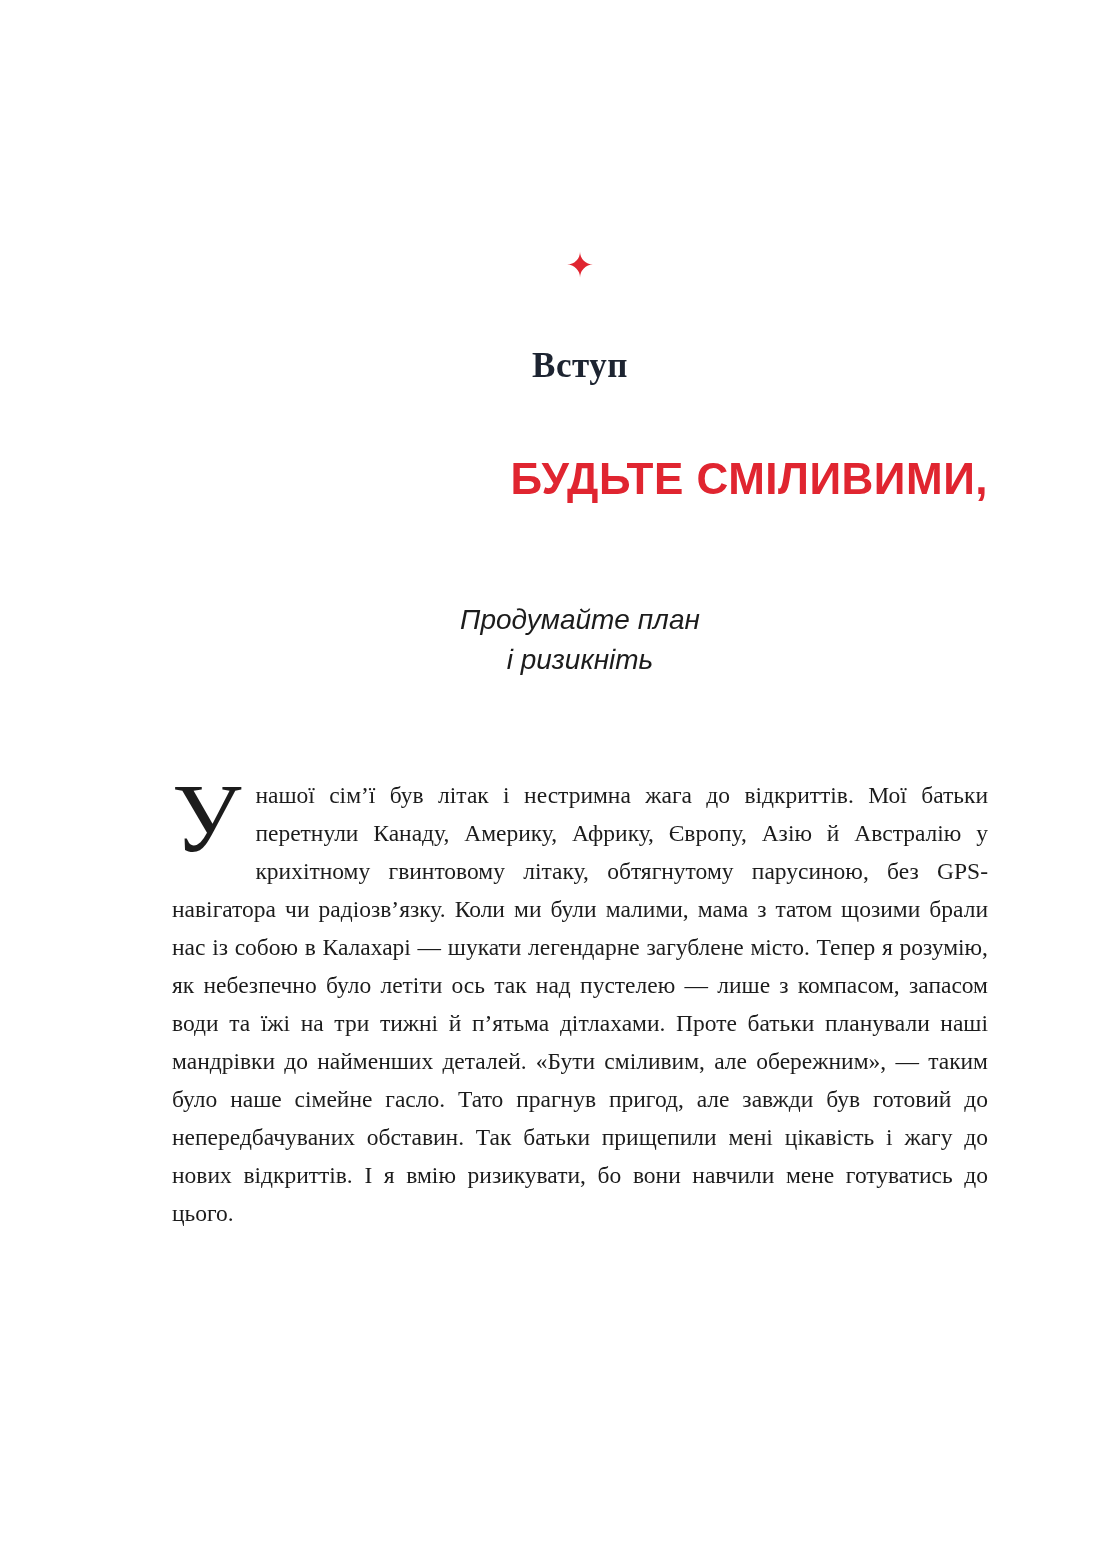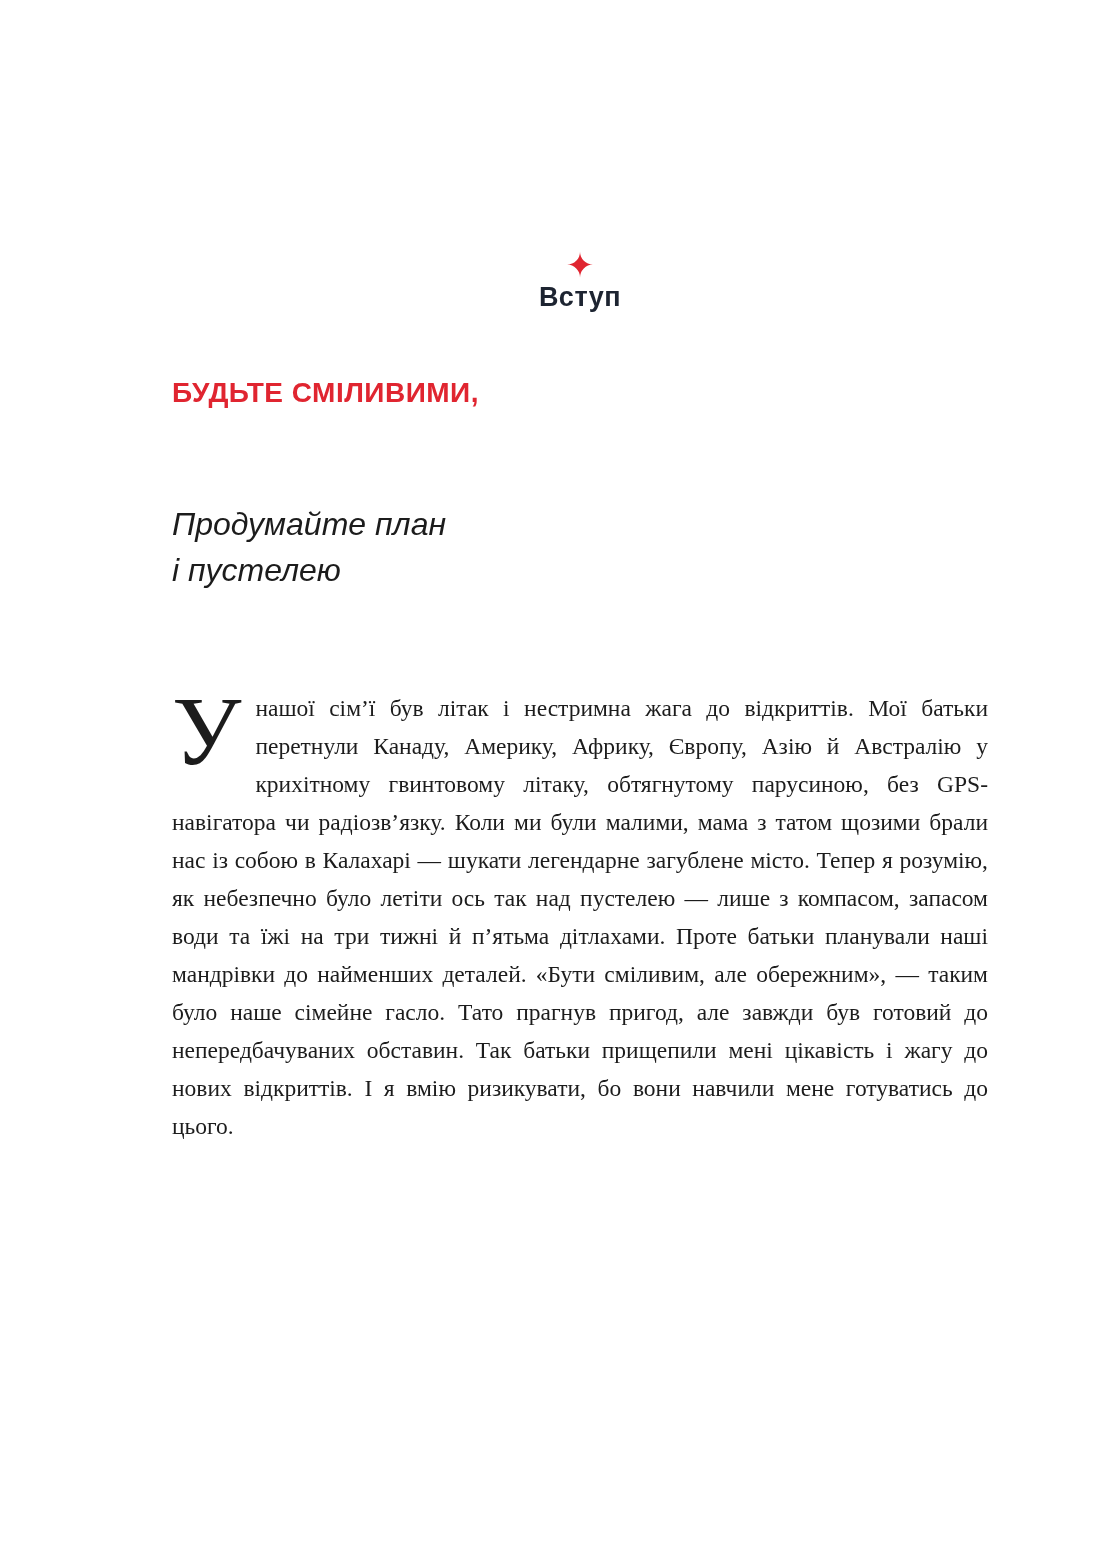--- a/index.html
+++ b/index.html
@@ -23,42 +23,44 @@
   }
   .ornament {
     margin-top: 248px;
     text-align: center;
     color: var(--accent, #e02530);
     font-size: 34px;
     line-height: 1;
     font-family: "DejaVu Sans", sans-serif;
   }
   .chapter-label {
+    margin-top: 64px;
     text-align: center;
-    font-family: Liberation Sans, sans-serif;
+    font-family: Liberation Serif, serif;
     font-weight: 700;
-    font-size: 27px;
+    font-size: 35px;
     letter-spacing: 0.5px;
     color: var(--heading, #1d2431);
   }
   .title {
     margin: 58px 0 0 0;
-    text-align: left;
+    text-align: right;
     font-family: "Liberation Sans", sans-serif;
     font-weight: 700;
-    font-size: 28px;
+    font-size: 44px;
     line-height: 1.58;
     letter-spacing: 0.5px;
     color: var(--accent, #e02530);
   }
   .subtitle {
     margin-top: 86px;
+    text-align: center;
     font-family: "Liberation Sans", sans-serif;
     font-style: italic;
-    font-size: 32px;
+    font-size: 28px;
     line-height: 1.44;
     color: var(--body-text, #262626);
   }
   .body-paragraph {
     margin-top: 96px;
     font-family: "Liberation Serif", serif;
     font-size: 23.5px;
     line-height: 38px;
     color: var(--body-text, #1c1c1c);
     text-align: justify;
@@ -82,21 +84,21 @@
     <div class="ornament">✦</div>
 
     <div class="chapter-label">Вступ</div>
 
     <h1 class="title">
       <span>БУДЬТЕ СМІЛИВИМИ,</span><br>
     </h1>
 
     <div class="subtitle">
       <span>Продумайте план</span><br>
-      <span>і пустелею</span>
+      <span>і ризикніть</span>
     </div>
 
     <p class="body-paragraph">
       <span class="dropcap">У</span><span>нашої сім’ї був літак і нестримна жага до відкриттів. Мої батьки перетнули Канаду, Америку, Африку, Європу, Азію й Австралію у крихітному гвинтовому літаку, обтягнутому парусиною, без GPS-навігатора чи радіозв’язку. Коли ми були малими, мама з татом щозими брали нас із собою в Калахарі — шукати легендарне загублене місто. Тепер я розумію, як небезпечно було летіти ось так над пустелею — лише з компасом, запасом води та їжі на три тижні й п’ятьма дітлахами. Проте батьки планували наші мандрівки до найменших деталей. «Бути сміливим, але обережним», — таким було наше сімейне гасло. Тато прагнув пригод, але завжди був готовий до непередбачуваних обставин. Так батьки прищепили мені цікавість і жагу до нових відкриттів. І я вмію ризикувати, бо вони навчили мене готуватись до цього.</span>
     </p>
 
   </div>
 </div>
 
 </body></html>

